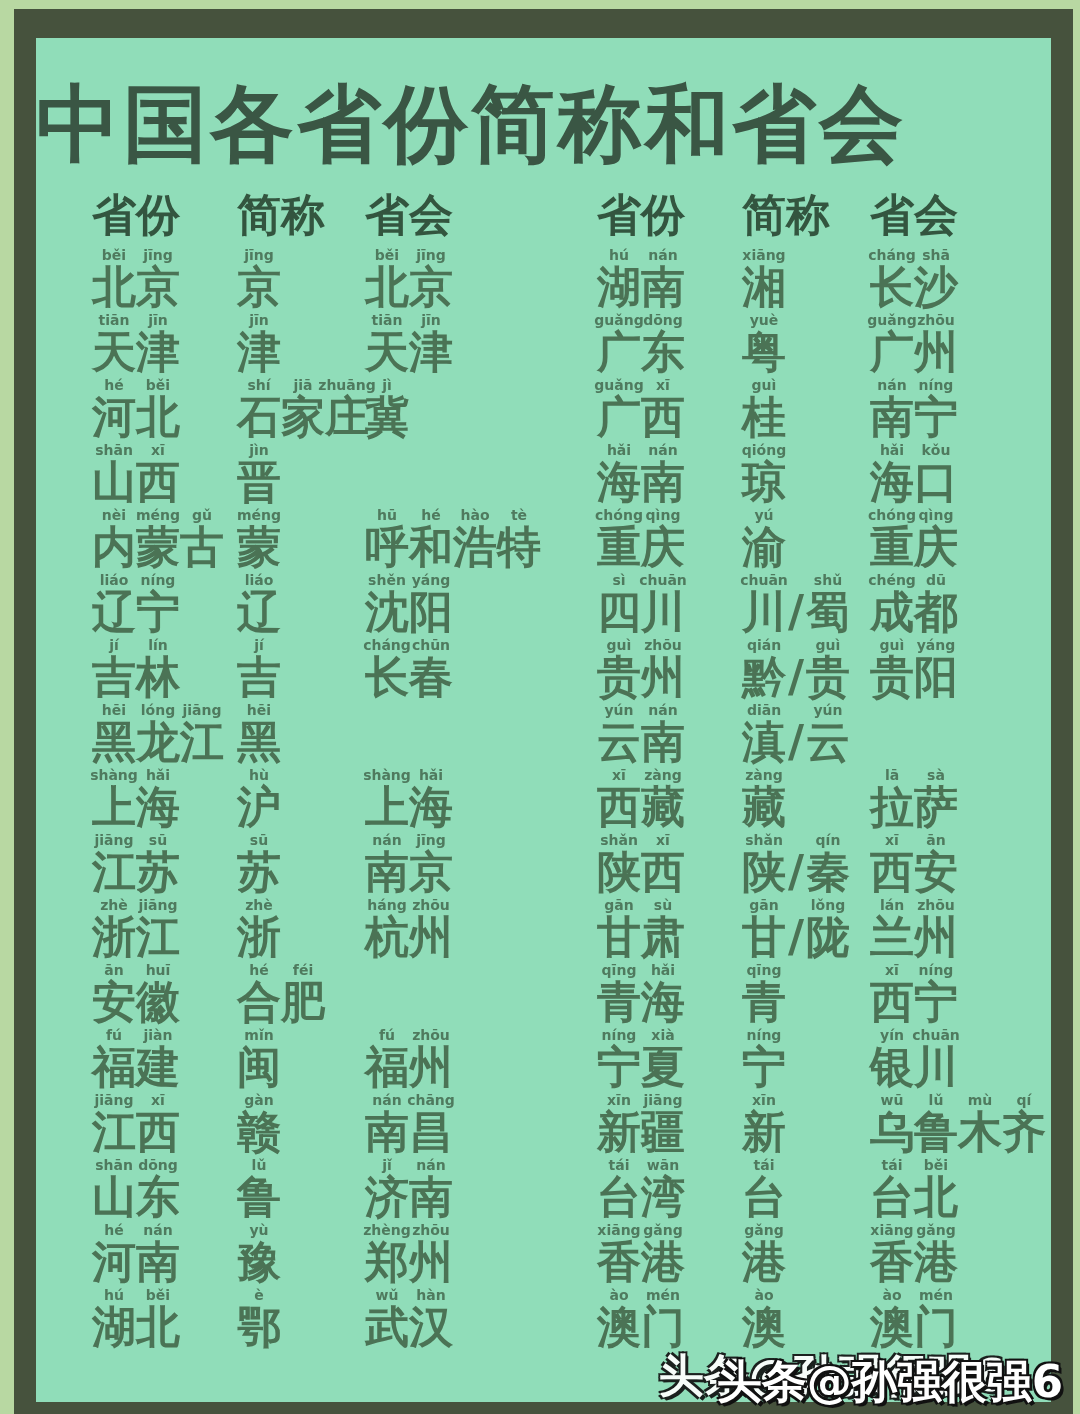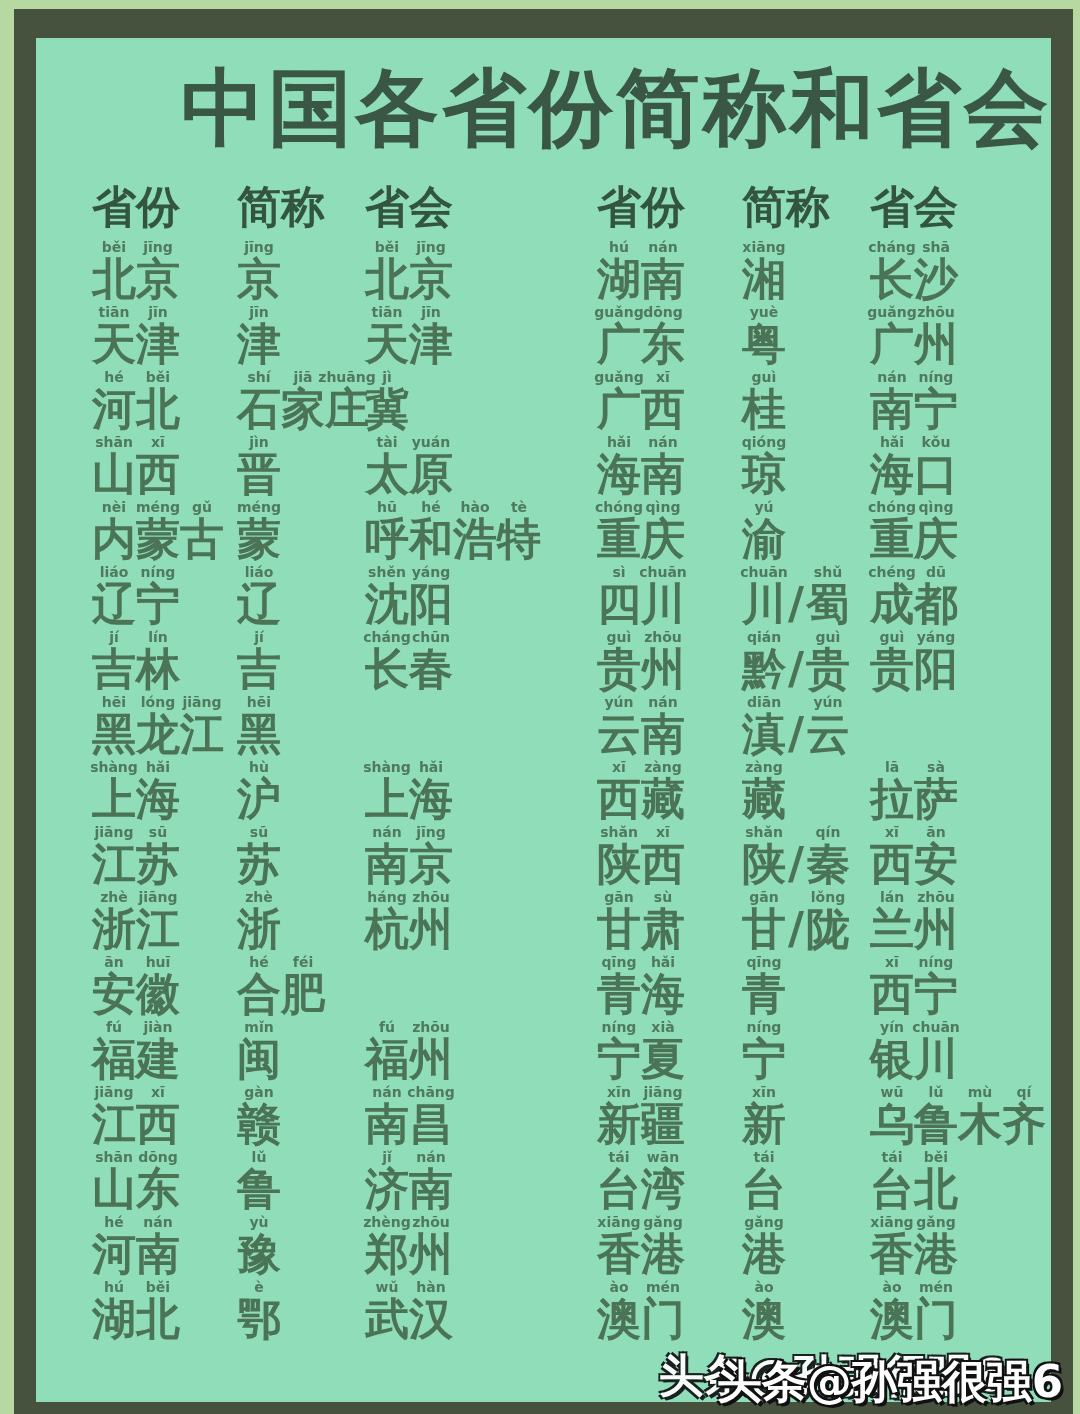--- a/index.html
+++ b/index.html
@@ -14,32 +14,32 @@
     padding:29px 22px 12px 22px;
     box-sizing:border-box;
   }
   .panel{
     width:100%;height:100%;
     background:#90ddb9;
     position:relative;
     overflow:hidden;
   }
   .title{
-    margin-top:24px;
-    text-align:right;
+    margin-top:40px;
+    text-align:left;
     font-size:84px;
     font-weight:900;
     letter-spacing:3px;
     color:#3a5644;
     line-height:1.1;
     white-space:nowrap;
   }
   .table-wrap{
     display:flex;
-    margin-top:24px;
+    margin-top:16px;
     align-items:center;
   }
   .half{flex:1;min-width:0;}
   .half.left{padding-left:56px;}
   .half.right{padding-left:48px;}
   .divider{
     width:0;
     border-left:3px dashed #4f8060;
     margin-top:6px;
   }
@@ -183,27 +183,20 @@
                   <div class="pinyin">shān</div>
                   <div class="hanzi">山</div>
                 </div><div class="char-unit">
                   <div class="pinyin">xī</div>
                   <div class="hanzi">西</div>
                 </div></div>
               <div class="cell"><div class="char-unit">
                   <div class="pinyin">jìn</div>
                   <div class="hanzi">晋</div>
                 </div></div>
-              <div class="cell"><div class="char-unit">
-                  <div class="pinyin">tài</div>
-                  <div class="hanzi">太</div>
-                </div><div class="char-unit">
-                  <div class="pinyin">yuán</div>
-                  <div class="hanzi">原</div>
-                </div></div>
             </div>
             <div class="row">
               <div class="cell"><div class="char-unit">
                   <div class="pinyin">nèi</div>
                   <div class="hanzi">内</div>
                 </div><div class="char-unit">
                   <div class="pinyin">méng</div>
                   <div class="hanzi">蒙</div>
                 </div><div class="char-unit">
                   <div class="pinyin">gǔ</div>

